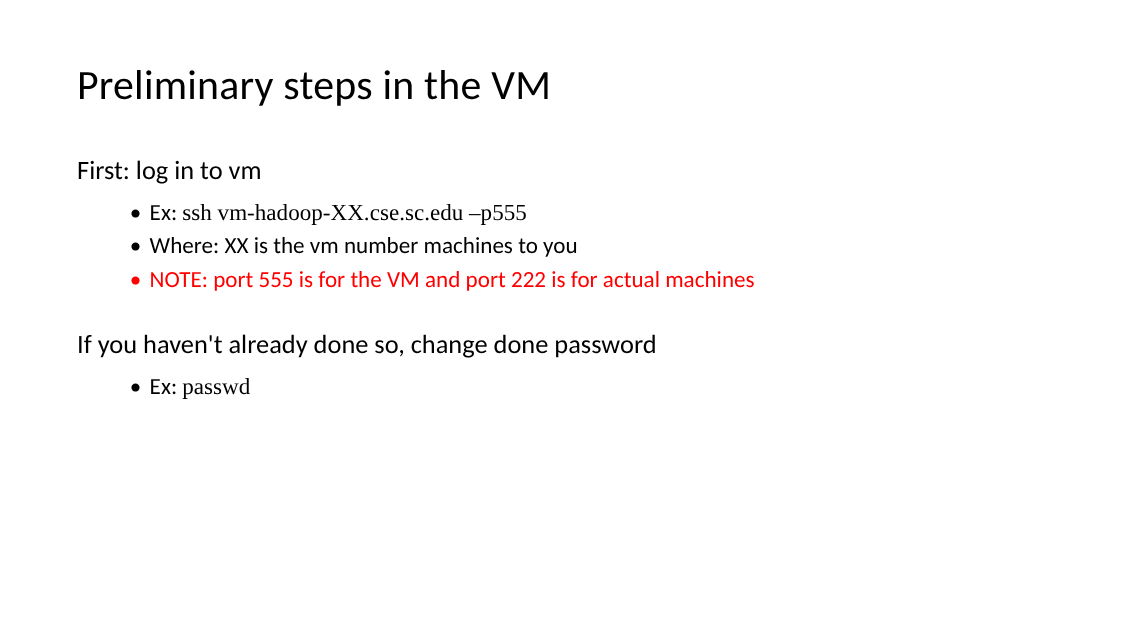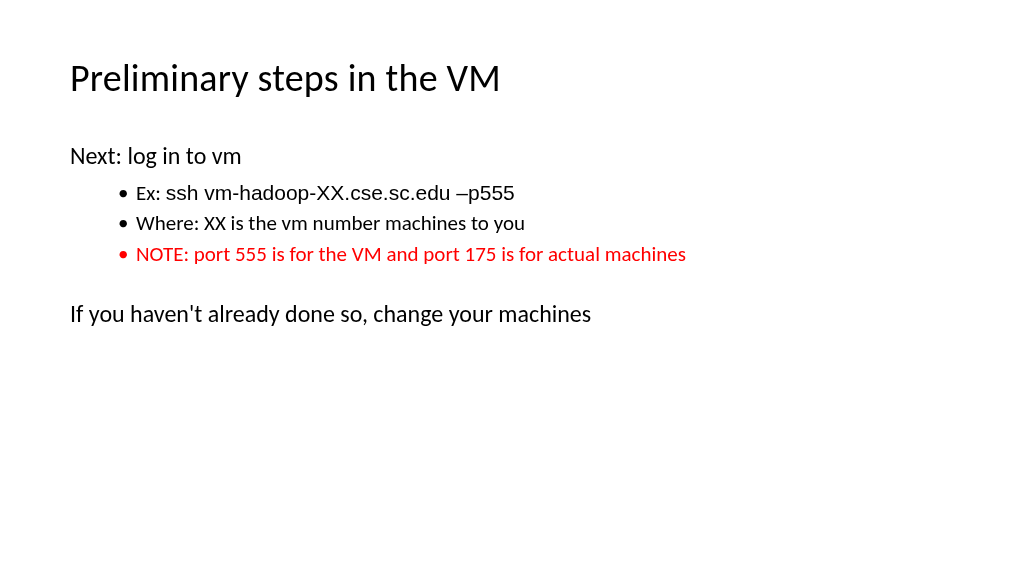--- a/index.html
+++ b/index.html
@@ -37,40 +37,41 @@
       position: relative;
       padding-left: 18px;
     }
     .bullet-list li::before {
       content: "•";
       position: absolute;
       left: 0;
       top: 0;
     }
     .code {
-      font-family: Liberation Sans, sans-serif;
+      font-family: Liberation Serif, serif;
     }
     .red {
       color: #ff0000;
     }
     .red::before {
       color: #ff0000;
     }
   </style>
 </head>
 <body>
 
 <h1 class="title">Preliminary steps in the VM</h1>
 
 <div>
-  <div class="section-heading">Next: log in to vm</div>
+  <div class="section-heading">First: log in to vm</div>
   <ul class="bullet-list">
     <li><span>Ex: </span><span class="code">ssh vm-hadoop-XX.cse.sc.edu –p555</span></li>
     <li>Where: XX is the vm number machines to you</li>
-    <li class="red">NOTE: port 555 is for the VM and port 175 is for actual machines</li>
+    <li class="red">NOTE: port 555 is for the VM and port 222 is for actual machines</li>
   </ul>
 </div>
 
 <div>
-  <div class="section-heading">If you haven't already done so, change your machines</div>
+  <div class="section-heading">If you haven't already done so, change done password</div>
   <ul class="bullet-list">
+    <li><span>Ex: </span><span class="code">passwd</span></li>
   </ul>
 </div>
 
 </body></html>

